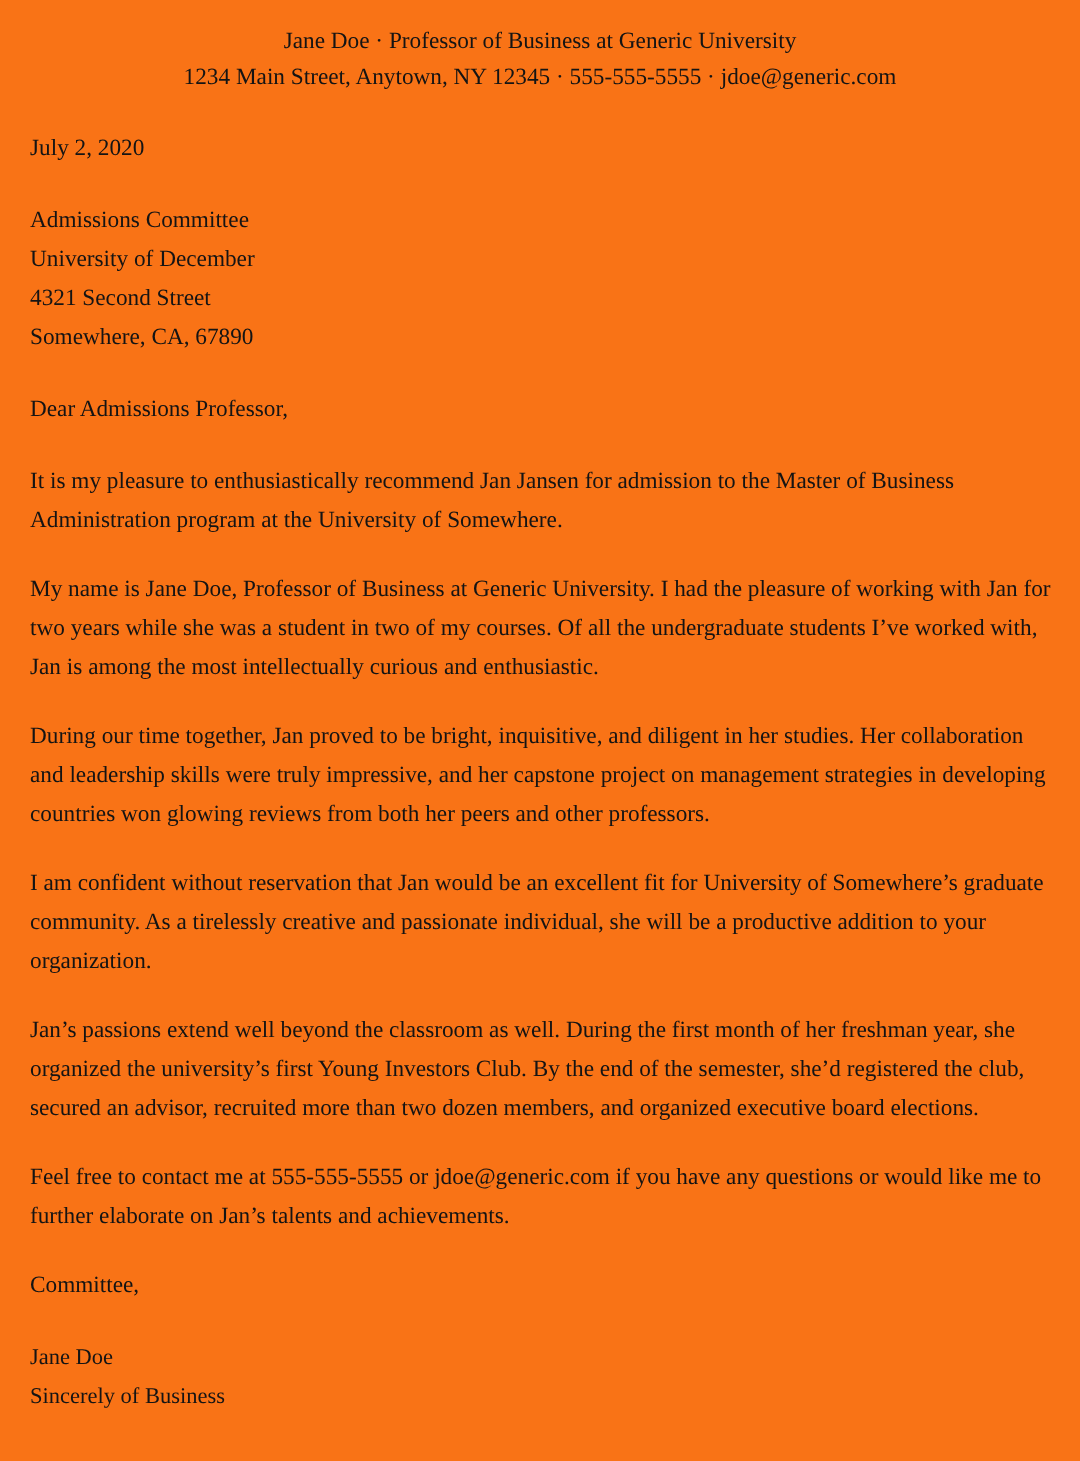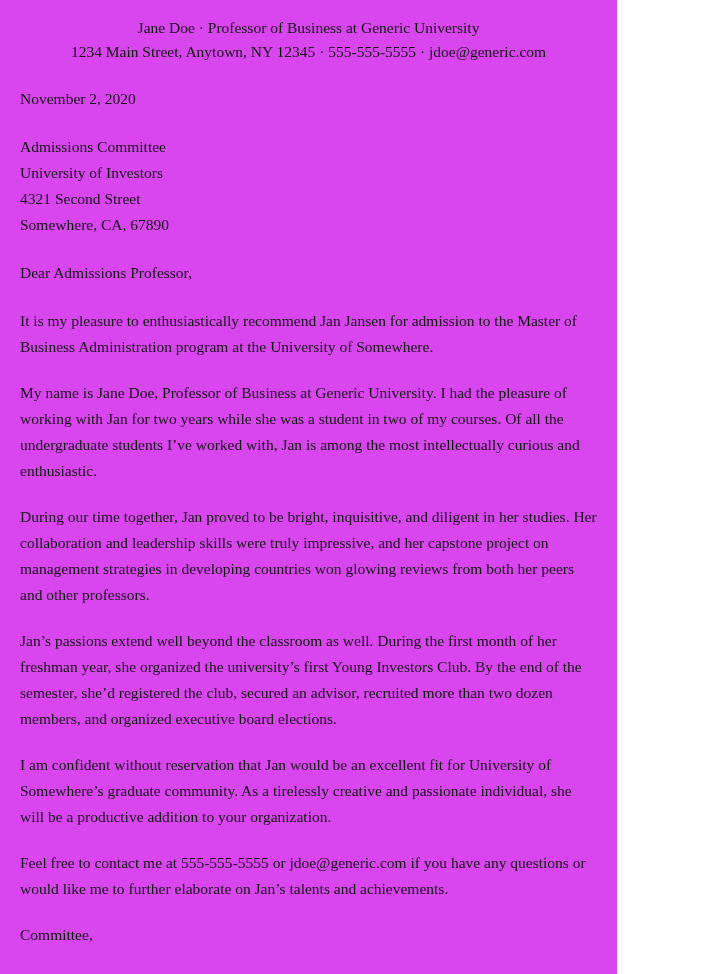--- a/index.html
+++ b/index.html
@@ -2,23 +2,23 @@
 <html><head>
 <meta charset="utf-8">
 <style>
   html, body {
     margin: 0;
     padding: 0;
     background: #ffffff;
   }
   .page {
     position: relative;
-    width: 617px;
+    width: 720px;
     height: 974px;
-    background: #d946ef;
+    background: #f97316;
     font-family: "Liberation Serif", "DejaVu Serif", serif;
     color: #1a1a1a;
     overflow: hidden;
   }
   .letterhead {
     padding-top: 16px;
     text-align: center;
   }
   .letterhead-line {
     font-size: 15.5px;
@@ -76,43 +76,43 @@
 <div class="page">
 
   <div class="letterhead">
     <div class="letterhead-line">Jane Doe · Professor of Business at Generic University</div>
     <div class="letterhead-line">1234 Main Street, Anytown, NY 12345  · 555-555-5555 · jdoe@generic.com</div>
   </div>
 
   <div class="body-area">
 
     <div class="date-block">
-      <div class="block">November 2, 2020</div>
+      <div class="block">July 2, 2020</div>
     </div>
 
     <div class="address-block">
       <div class="address-line">Admissions Committee</div>
-      <div class="address-line">University of Investors</div>
+      <div class="address-line">University of December</div>
       <div class="address-line">4321 Second Street</div>
       <div class="address-line">Somewhere, CA, 67890</div>
     </div>
 
     <div class="salutation">
       <div class="block">Dear Admissions Professor,</div>
     </div>
 
     <p class="para">It is my pleasure to enthusiastically recommend Jan Jansen for admission to the Master of Business Administration program at the University of Somewhere.</p>
 
     <p class="para">My name is Jane Doe, Professor of Business at Generic University. I had the pleasure of working with Jan for two years while she was a student in two of my courses. Of all the undergraduate students I’ve worked with, Jan is among the most intellectually curious and enthusiastic.</p>
 
     <p class="para">During our time together, Jan proved to be bright, inquisitive, and diligent in her studies. Her collaboration and leadership skills were truly impressive, and her capstone project on management strategies in developing countries won glowing reviews from both her peers and other professors.</p>
 
+    <p class="para">I am confident without reservation that Jan would be an excellent fit for University of Somewhere’s graduate community. As a tirelessly creative and passionate individual, she will be a productive addition to your organization.</p>
+
     <p class="para">Jan’s passions extend well beyond the classroom as well. During the first month of her freshman year, she organized the university’s first Young Investors Club. By the end of the semester, she’d registered the club, secured an advisor, recruited more than two dozen members, and organized executive board elections.</p>
-
-    <p class="para">I am confident without reservation that Jan would be an excellent fit for University of Somewhere’s graduate community. As a tirelessly creative and passionate individual, she will be a productive addition to your organization.</p>
 
     <p class="para">Feel free to contact me at 555-555-5555 or jdoe@generic.com if you have any questions or would like me to further elaborate on Jan’s talents and achievements.</p>
 
     <div class="closing">
       <div class="block">Committee,</div>
     </div>
 
     <div class="signature-block">
       <div class="signature-line">Jane Doe</div>
       <div class="signature-line">Sincerely of Business</div>

